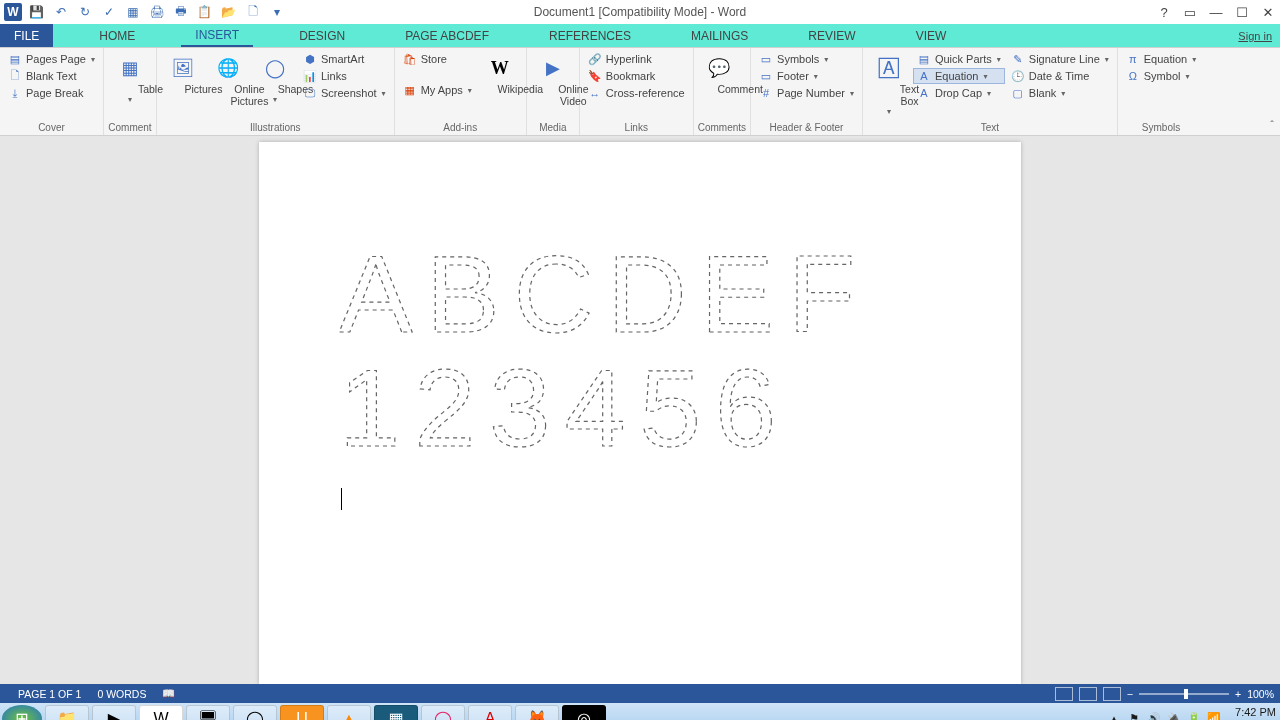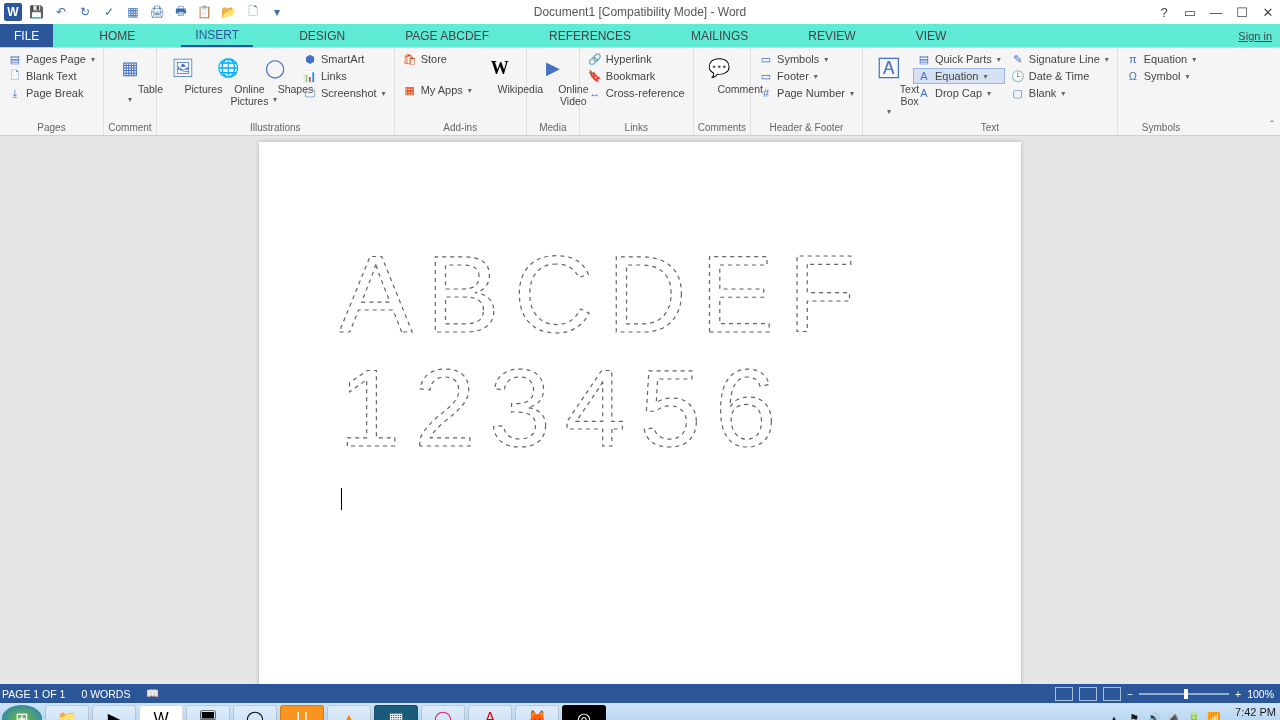--- a/index.html
+++ b/index.html
@@ -38,21 +38,21 @@
 .collapse { position: absolute; right: 6px; bottom: 4px; font-size: 11px; color: #666; cursor: pointer; }
 
 
 .workspace { height: 548px; background: #e6e6e6; display: flex; justify-content: center; overflow: hidden; }
 .page { width: 762px; background: #fff; margin-top: 6px; box-shadow: 0 0 4px rgba(0,0,0,.25); padding: 90px 80px 0 80px; }
 svg.dashtxt { overflow: visible; }
 svg.dashtxt text { font-family: Arial, sans-serif; font-size: 110px; letter-spacing: 14px; fill: none; stroke: #666; stroke-width: 1.2; stroke-dasharray: 4 4; }
 .cursor-mark { display:inline-block; width:1px; height:22px; background:#000; margin-left: 2px; margin-top: 18px; }
 
 
-.statusbar { height: 19px; background: #2b579a; color: #fff; display: flex; align-items: center; font-size: 10.5px; padding: 0 2px; position: relative; }
+.statusbar { height: 19px; background: #2b579a; color: #fff; display: flex; align-items: center; font-size: 10.5px; padding: 0 18px; position: relative; }
 .statusbar .sect { margin-right: 16px; }
 .status-right { position: absolute; right: 6px; display: flex; align-items: center; gap: 6px; }
 .view-btn { width: 18px; height: 14px; border: 1px solid rgba(255,255,255,.6); cursor: pointer; }
 .zoom-track { width: 90px; height: 2px; background: rgba(255,255,255,.5); position: relative; }
 .zoom-thumb { position: absolute; left: 50%; top: -4px; width: 4px; height: 10px; background: #fff; }
 
 
 .taskbar { height: 31px; background: linear-gradient(#cfe4f7,#a9cdee); display: flex; align-items: center; padding-left: 2px; position: relative; }
 .tb-btn { width: 44px; height: 27px; margin-right: 3px; display: flex; align-items: center; justify-content: center; border: 1px solid rgba(0,0,0,.15); border-radius: 3px; background: rgba(255,255,255,.35); cursor: pointer; font-size: 16px; }
 .tb-btn.start { width: 40px; border-radius: 50%; background: radial-gradient(#6fc13e,#2072c9); color: #fff; border: none; }
@@ -114,21 +114,21 @@
         <div class="btn-sm">
             <span class="ic">🗋</span>
             <span>Blank Text</span>
           </div>
         <div class="btn-sm">
             <span class="ic">⤓</span>
             <span>Page Break</span>
           </div>
       </div>
     </div>
-    <div class="group-label">Pages</div>
+    <div class="group-label">Cover</div>
   </div>
 
   <div class="group">
     <div class="group-body">
       <div class="btn-big">
           <span class="ic">▦</span>
           <span class="lbl">Table</span>
           <span class="caret">▾</span>
         </div>
     </div>

